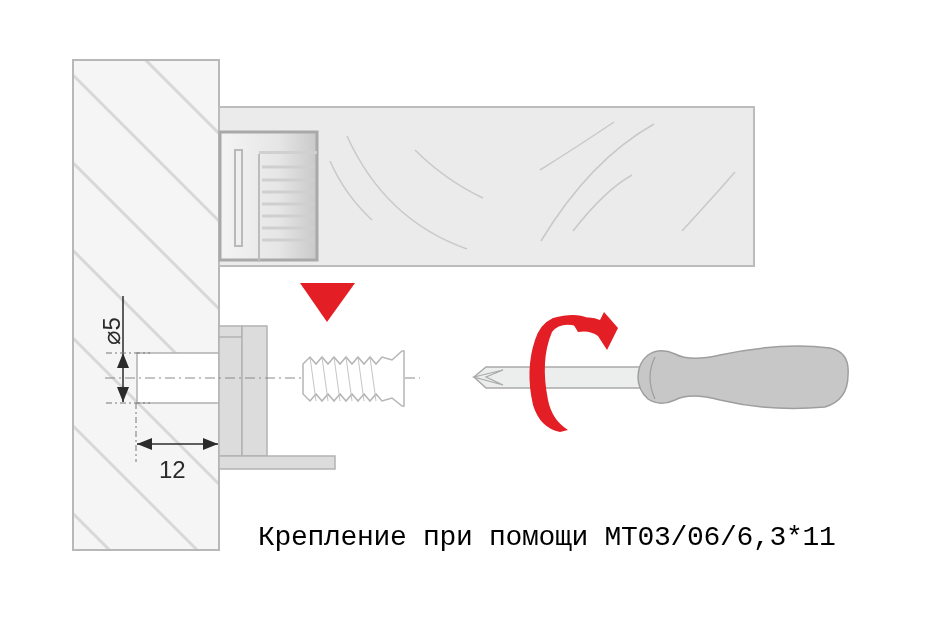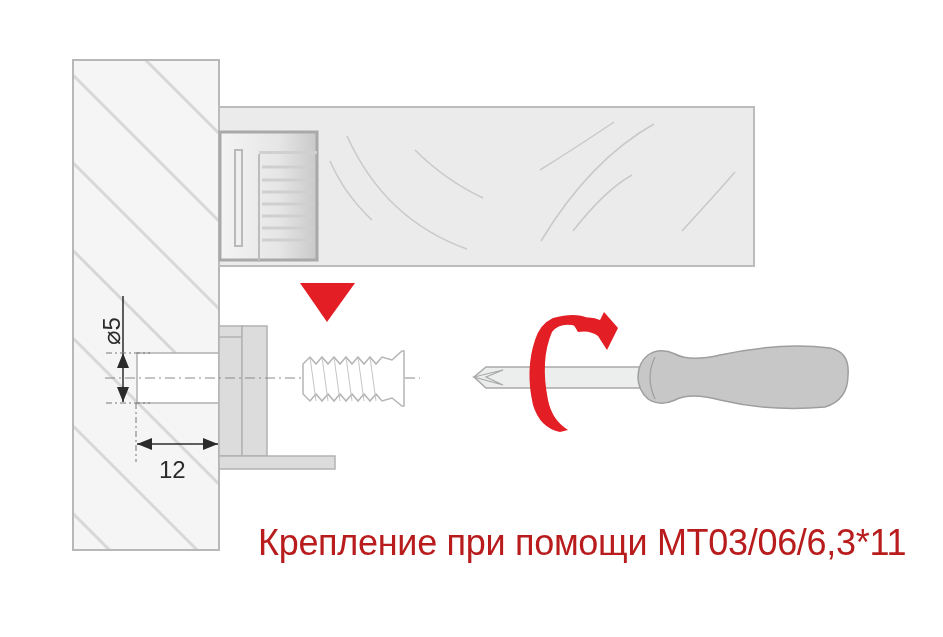--- a/index.html
+++ b/index.html
@@ -1,20 +1,20 @@
 <!DOCTYPE html>
 <html><head>
   <meta charset="utf-8">
   <style>
     html, body { margin: 0; padding: 0; background: #ffffff; }
     body { width: 943px; height: 637px; position: relative; overflow: hidden; }
     #canvas { position: absolute; left: 0; top: 0; }
     .caption {
       position: absolute; left: 258px; top: 522px;
-      font-family: Liberation Sans, sans-serif; font-size: 36px; color: #b91c1c;
+      font-family: Liberation Mono, monospace; font-size: 28px; color: #000000;
       white-space: nowrap; letter-spacing: -0.3px;
     }
     .dimtext { font-family: "Liberation Sans", sans-serif; font-size: 24px; fill: #2b2b2b; }
   </style>
 </head>
 <body>
 
 <svg id="canvas" width="943" height="637" viewBox="0 0 943 637" xmlns="http://www.w3.org/2000/svg">
   <defs>
     <pattern id="hatch" patternUnits="userSpaceOnUse" width="62" height="62" patternTransform="rotate(45)">

